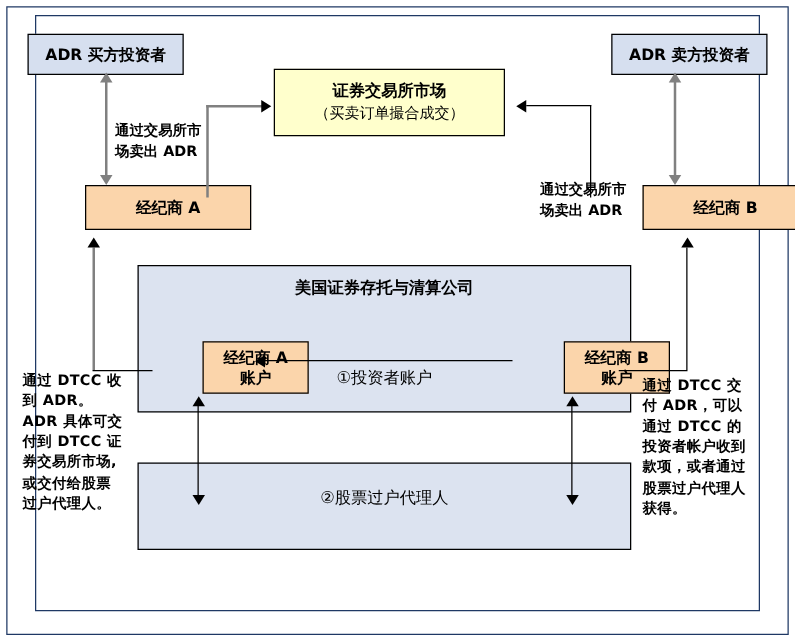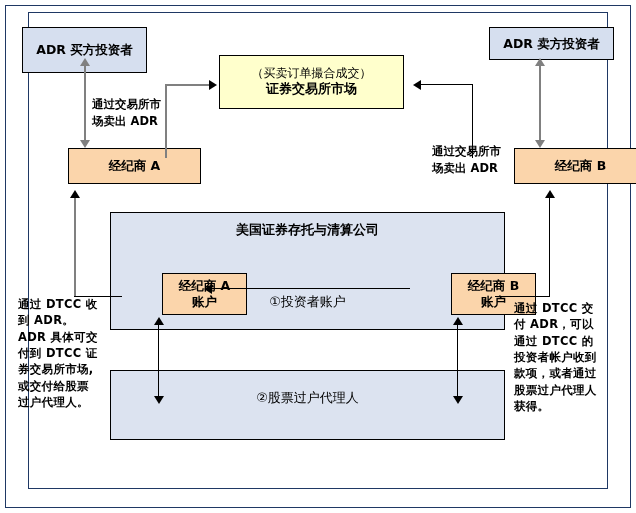--- a/index.html
+++ b/index.html
@@ -168,31 +168,31 @@
   }
 </style>
 </head>
 <body>
 
 <div id="canvas">
 
   <div class="frame-outer"></div>
   <div class="frame-inner"></div>
 
-  <div class="node n-blue" id="adr-buyer" style="left:22px; top:27px; width:125px; height:46px;">
+  <div class="node n-blue" id="adr-buyer" style="left:22px; top:27px; width:125px; height:33px;">
     <span class="ln box-label">ADR 买方投资者</span>
   </div>
 
   <div class="node n-blue" id="adr-seller" style="left:489px; top:27px; width:125px; height:33px;">
     <span class="ln box-label">ADR 卖方投资者</span>
   </div>
 
   <div class="node n-yellow" id="exchange" style="left:219px; top:55px; width:185px; height:54px;">
+    <span class="ln title-cn">证券交易所市场</span>
     <span class="ln sub-cn">（买卖订单撮合成交）</span>
-    <span class="ln title-cn">证券交易所市场</span>
   </div>
 
   <div class="node n-orange" id="broker-a" style="left:27px; top:148px; width:133px; height:36px;">
     <span class="ln box-label">经纪商 A</span>
   </div>
 
   <div class="node n-orange" id="broker-b" style="left:473px; top:148px; width:133px; height:36px;">
     <span class="ln box-label">经纪商 B</span>
   </div>
 

